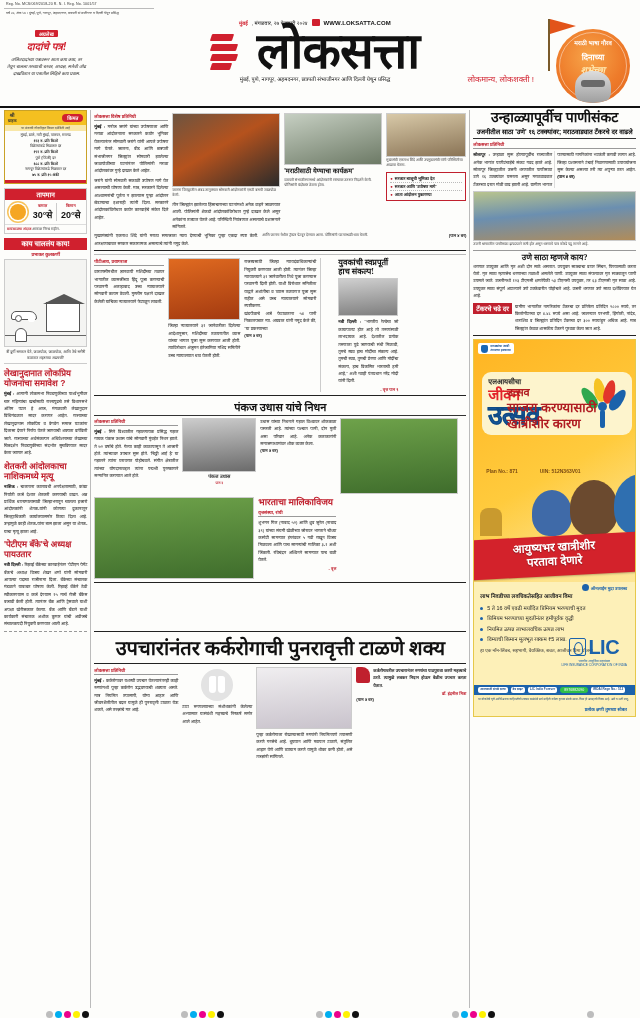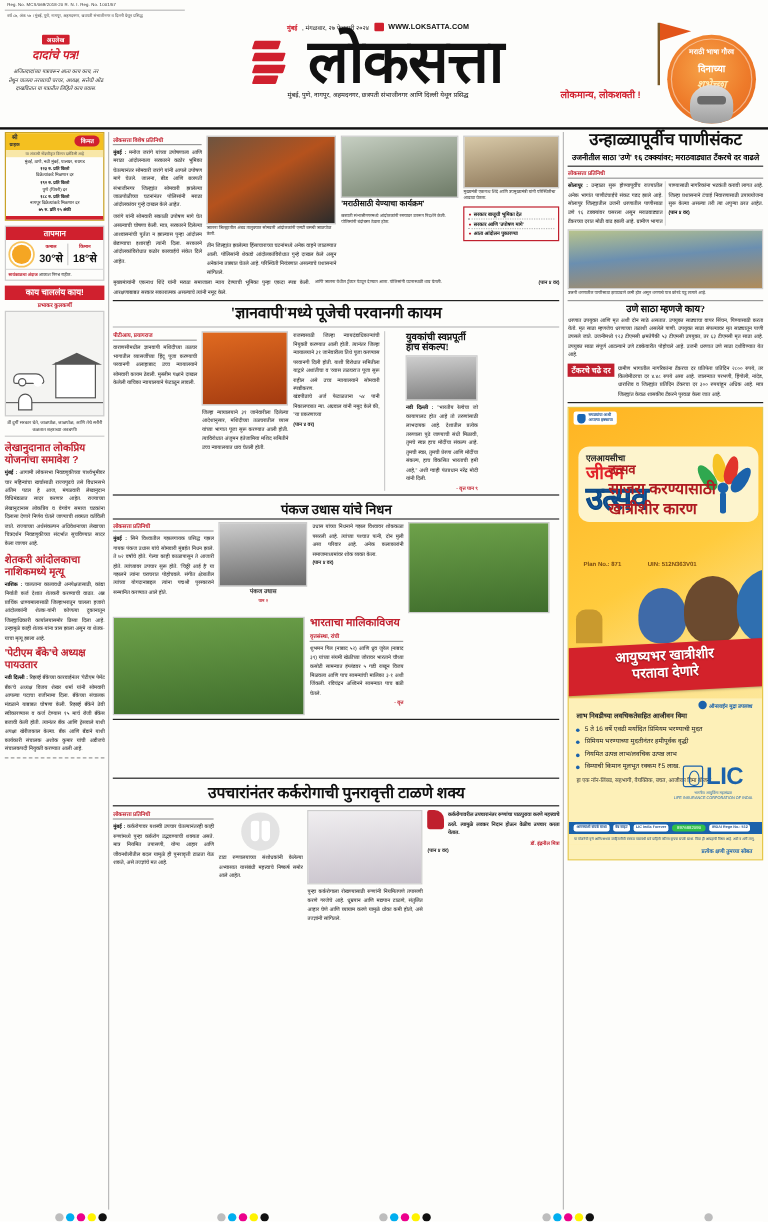--- a/index.html
+++ b/index.html
@@ -34,21 +34,21 @@
   .logo-mark { width: 26px; height: 40px; position: relative; }
   .logo-mark i { position: absolute; left: 0; width: 26px; height: 7px; background: #d0202e; display: block;
                  transform: skewX(-18deg); border-radius: 1px;}
   .logo-mark i:nth-child(1){ top: 3px; width: 22px;}
   .logo-mark i:nth-child(2){ top: 13px; }
   .logo-mark i:nth-child(3){ top: 23px; }
   .logo-mark i:nth-child(4){ top: 32px; width: 20px;}
   .logo-text { font-family: "Liberation Serif", serif; font-weight: bold; font-size: 50px; line-height: .92;
                color: #111; letter-spacing: -1px;}
   .editions { font-size: 5.4px; color: #111; margin-top: 1px;}
-  .tagline { position: absolute; right: 6px; bottom: -1px; color: #d0202e; font-weight: bold; font-size: 8px;}
+  .tagline { position: absolute; right: 6px; bottom: -1px; color: #d0202e; font-weight: normal; font-size: 8px;}
 
   .mast-right { width: 96px; height: 95px; position: relative; }
   .emblem { position: absolute; right: 6px; top: 14px; width: 74px; height: 74px; border-radius: 50%;
             background: radial-gradient(circle at 45% 38%, #f7a54a 0%, #ee7b2a 55%, #e2641c 100%);
             overflow: hidden; }
   .emblem-ring { position:absolute; inset:3px; border-radius:50%; border:1px solid rgba(255,255,255,.45);}
   .em-t1 { position: absolute; top: 10px; left: 0; right: 0; text-align: center; color: #fff; font-size: 6px; font-weight: bold;}
   .em-t2 { position: absolute; top: 22px; left: 0; right: 0; text-align: center; color: #fff; font-size: 8px; font-weight: bold;}
   .em-t3 { position: absolute; top: 34px; left: 0; right: 0; text-align: center; color: #ffe9b0; font-size: 9px; font-weight: bold; font-style: italic;}
   .em-face { position: absolute; bottom: -2px; left: 50%; transform: translateX(-50%); width: 36px; height: 34px;
@@ -129,21 +129,21 @@
 
   .boxnote { border: .7px solid #c0202e; padding: 2px 3px; margin-top: 3px;}
   .boxnote .bn-row { font-size: 4.2px; font-weight: bold; color: #111; padding: 1px 0; border-bottom: .4px dotted #bbb;}
   .boxnote .bn-row:last-child { border-bottom: none;}
   .bn-b { color: #c0202e; margin-right: 2px;}
 
   .khelhead { font-size: 11px; font-weight: bold; text-align: center; color: #111; border-bottom: 1px solid #333;
               padding-bottom: 1px; margin-bottom: 2px; font-family:"Liberation Serif",serif;}
   .redhead { font-size: 9px; font-weight: bold; color: #c0202e; line-height: 1.15; font-family:"Liberation Serif",serif;}
 
-  .sec-head-big { font-size: 13px; font-weight: bold; text-align: center; color: #111;
+  .sec-head-big { font-size: 20px; font-weight: bold; text-align: center; color: #111;
                   border-top: 1.5px solid #222; border-bottom: 1px solid #222; padding: 2px 0;
                   font-family:"Liberation Serif",serif;margin-top:48px;}
   .sec-head-mid { font-size: 13px; font-weight: bold; text-align: center; color: #111; line-height:1.12;
                   font-family:"Liberation Serif",serif;}
   .sec-head-sm { font-size: 10.5px; font-weight: bold; text-align: center; color: #111; line-height:1.14;
                  font-family:"Liberation Serif",serif;}
 
   .redbar-title { background:#c0202e; color:#fff; font-size:6.5px; font-weight:bold; padding:1px 3px; display:inline-block;}
 
   
@@ -281,21 +281,21 @@
       <div class="temp-card">
         <div class="temp-title">तापमान</div>
         <div class="temp-row">
           <span class="sun"></span>
           <div class="temp-cell">
             <div class="lab">कमाल</div>
             <div class="val">30°से</div>
           </div>
           <div class="temp-cell">
             <div class="lab">किमान</div>
-            <div class="val">18°से</div>
+            <div class="val">20°से</div>
           </div>
         </div>
         <div class="temp-foot">
           <span class="r">सायंकाळचा अंदाज</span>
           <span>आकाश निरभ्र राहील.</span>
         </div>
       </div>
 
       <div>
         <div class="cartoon-head">काय चाललंय काय!</div>
@@ -374,21 +374,20 @@
           </div>
           <div style="width:90px;">
             <div class="ptxt" style="text-align:right;font-weight:bold;">(पान ४ वर)</div>
           </div>
         </div>
       </div>
 
       <div class="hr-thick"></div>
 
       <div>
-        <div class="sec-head-mid">'ज्ञानवापी'मध्ये पूजेची परवानगी कायम</div>
         <div class="hr-thin"></div>
         <div style="display:flex; gap:4px;">
           <div style="width:70px;">
             <div class="byline">पीटीआय, प्रयागराज</div>
             <div class="ptxt">वाराणसीमधील ज्ञानवापी मशिदीच्या तळघर भागातील व्यासजींच्या हिंदू पूजा करण्याची परवानगी अलाहाबाद उच्च न्यायालयाने सोमवारी कायम ठेवली. मुस्लीम पक्षाने दाखल केलेली याचिका न्यायालयाने फेटाळून लावली.</div>
           </div>
           <div style="width:72px;">
             <div class="photo temple" style="height:62px;"></div>
             <div class="ptxt" style="margin-top:2px;">जिल्हा न्यायालयाने ३१ जानेवारीला दिलेल्या आदेशानुसार, मशिदीच्या तळघरातील व्यास यांच्या भागात पूजा सुरू करण्यात आली होती. त्याविरोधात अंजुमन इंतेजामिया मशिद समितीने उच्च न्यायालयात धाव घेतली होती.</div>
           </div>

